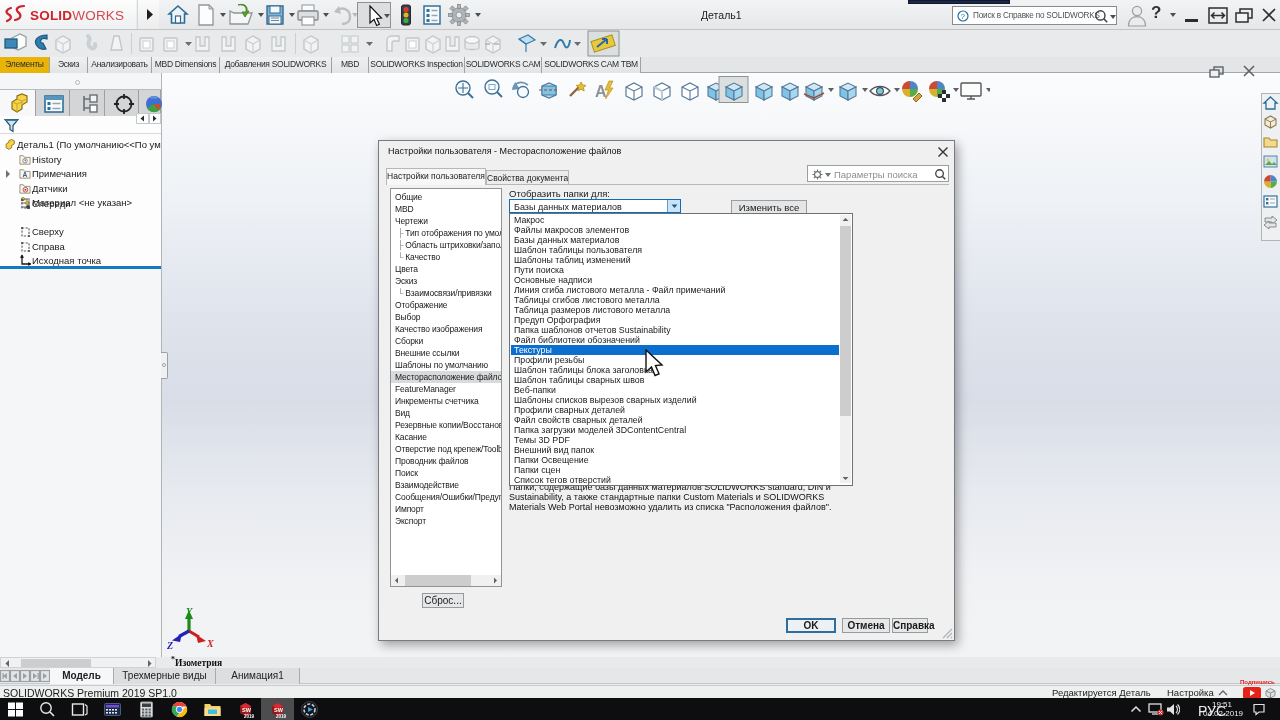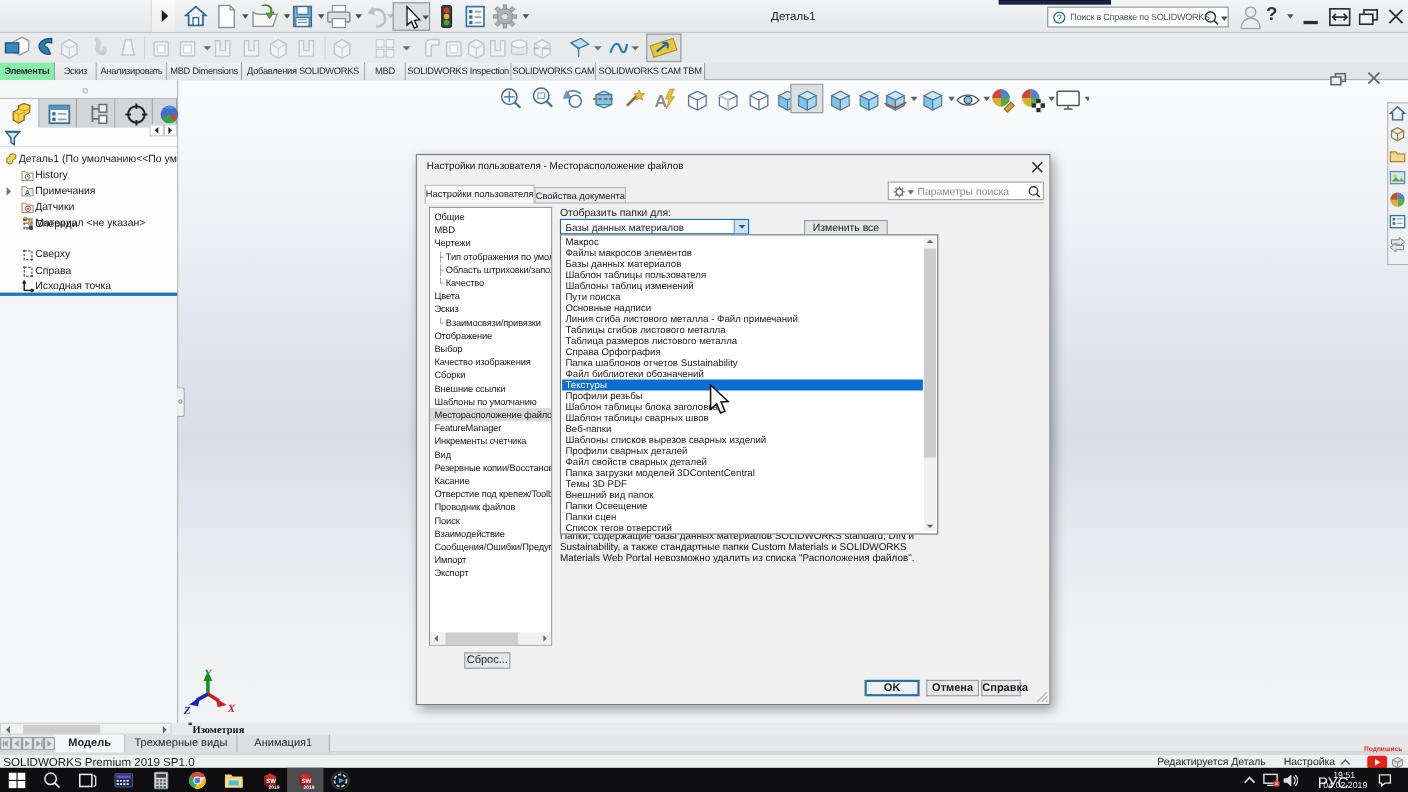--- a/index.html
+++ b/index.html
@@ -24,21 +24,21 @@
     border:1px solid #878b8e; font-size:8.2px; letter-spacing:-0.2px; color:#4e5254; white-space:nowrap; overflow:hidden; }
   #winctl { position:absolute; right:0; top:0; height:30px; }
   
   #toolbar2 { position:absolute; left:0; top:30px; width:1280px; height:27px; background:#e9eaeb; }
   
   #tabrow { position:absolute; left:0; top:57px; width:1280px; height:16px; background:#e3e5e6;
     border-bottom:1px solid #a4a8aa; }
   .cmtab { position:absolute; top:0; height:16px; line-height:15px; text-align:center;
     font-size:8.5px; color:#2a2d2f; border-right:1px solid #9ea2a4; white-space:nowrap; overflow:hidden; letter-spacing:-0.3px; background:linear-gradient(#eff0f1,#e2e4e5); }
   .cmtab.first { border-left:none; }
-  .cmtab.active { background:#86efac; font-weight:bold; }
+  .cmtab.active { background:#eab308; font-weight:normal; }
   
   #viewport { position:absolute; left:0; top:73px; width:1280px; height:584px;
     background:linear-gradient(180deg,#fbfcfd 0%,#eef1f5 22%,#dfe3ec 42%,#d9dde7 56%,#e7eaef 72%,#f1f2f4 88%,#f2f3f4 100%); }
   
   #leftpanel { position:absolute; left:0; top:73px; width:162px; height:584px;
     background:#f5f6f7; border-right:1px solid #b1b4b6; }
   #ptabs { position:absolute; left:0; top:17px; width:161px; height:27px; background:#d3d5d6; }
   .ptab { position:absolute; top:0; height:27px; border-right:1px solid #9da1a3; background:#d3d5d6; }
   .ptab.active { background:#f7f8f9; }
   #filterrow { position:absolute; left:0; top:43px; width:161px; height:18px; background:#fdfdfd;
@@ -78,20 +78,29 @@
     background:#dcdedf; border-right:1px solid #a8acae; color:#202224; }
   .mtab.active { background:#f6f7f8; font-weight:bold; }
   #statusbar { position:absolute; left:0; top:685px; width:1280px; height:13px; background:#eef0f0; font-size:9.5px; border-top:1px solid #c9cbcc; }
   #taskbar { position:absolute; left:0; top:698px; width:1280px; height:22px; background:#0e0e10; }
   .tbi { position:absolute; top:2px; width:19px; height:19px; }
 </style>
 </head>
 <body>
 
 <div id="titlebar">
+  <div id="logo">
+    <svg width="136" height="29" viewBox="0 0 136 29">
+      <g fill="none" stroke="#cf2229" stroke-width="2.2" stroke-linecap="round">
+        <path d="M11 8 C 7 9, 5 12, 8 14 C 12 16, 12 19, 7 21"></path>
+        <path d="M24 6 C 18 6, 15 9, 18 12 C 22 15, 21 19, 15 20"></path>
+      </g>
+      <text x="30" y="20" font-family="Liberation Sans" font-size="13.5" font-weight="bold" fill="#cf2229" letter-spacing="0.2">SOLID<tspan font-weight="normal" fill="#d4494e">WORKS</tspan></text>
+    </svg>
+  </div>
   <div id="logoarrow">
       <svg width="22" height="29">
         <path d="M9 9 L15 14.5 L9 20 Z" fill="#1c1e1f"></path>
       </svg>
     </div>
 
   <svg class="tbtn" style="left:167px" width="22" height="24" viewBox="0 0 22 24">
     <path d="M11 3 L20 11 L17.5 11 L17.5 20 L4.5 20 L4.5 11 L2 11 Z" fill="#eef3f6" stroke="#2d6b96" stroke-width="1.6"></path>
     <rect x="8.5" y="13" width="5" height="7" fill="#fff" stroke="#2d6b96" stroke-width="1.2"></rect>
   </svg>
@@ -689,21 +698,21 @@
     <div class="di" style="top:1px">Макрос</div>
     <div class="di" style="top:11px">Файлы макросов элементов</div>
     <div class="di" style="top:21px">Базы данных материалов</div>
     <div class="di" style="top:31px">Шаблон таблицы пользователя</div>
     <div class="di" style="top:41px">Шаблоны таблиц изменений</div>
     <div class="di" style="top:51px">Пути поиска</div>
     <div class="di" style="top:61px">Основные надписи</div>
     <div class="di" style="top:71px">Линия сгиба листового металла - Файл примечаний</div>
     <div class="di" style="top:81px">Таблицы сгибов листового металла</div>
     <div class="di" style="top:91px">Таблица размеров листового металла</div>
-    <div class="di" style="top:101px">Справа Орфография</div>
+    <div class="di" style="top:101px">Предуп Орфография</div>
     <div class="di" style="top:111px">Папка шаблонов отчетов Sustainability</div>
     <div class="di" style="top:121px">Файл библиотеки обозначений</div>
     <div class="di sel" style="top:131px">Текстуры</div>
     <div class="di" style="top:141px">Профили резьбы</div>
     <div class="di" style="top:151px">Шаблон таблицы блока заголовка</div>
     <div class="di" style="top:161px">Шаблон таблицы сварных швов</div>
     <div class="di" style="top:171px">Веб-папки</div>
     <div class="di" style="top:181px">Шаблоны списков вырезов сварных изделий</div>
     <div class="di" style="top:191px">Профили сварных деталей</div>
     <div class="di" style="top:201px">Файл свойств сварных деталей</div>

